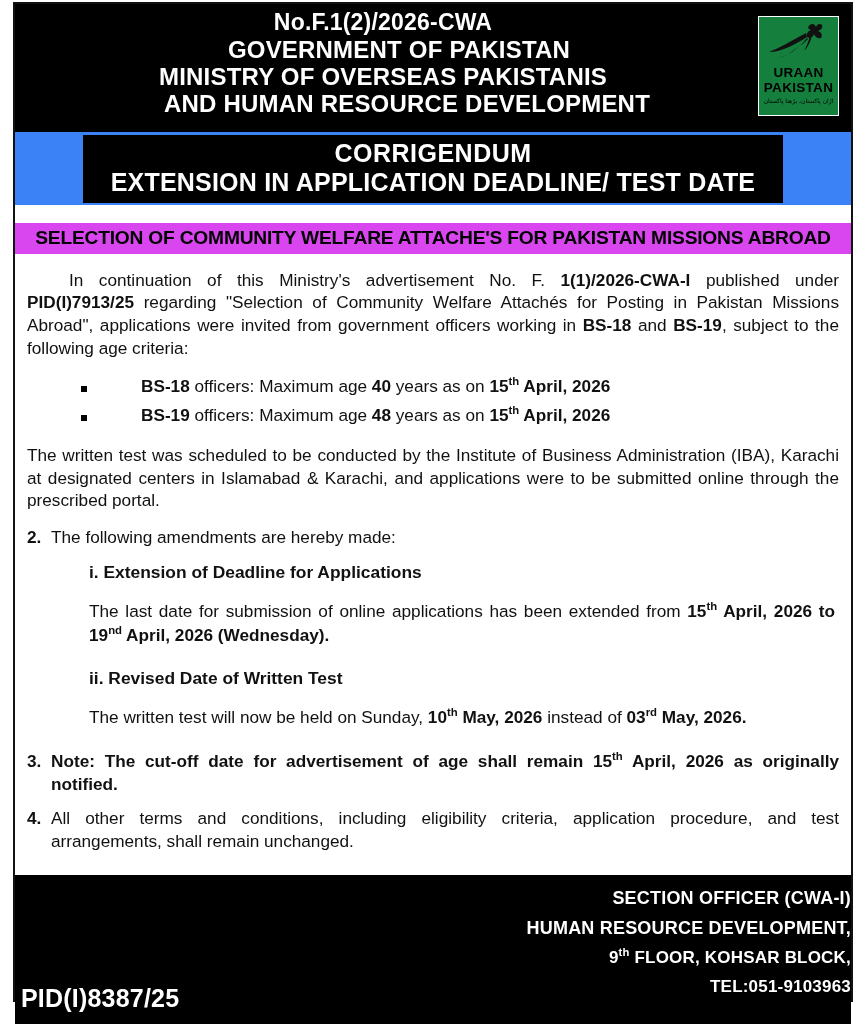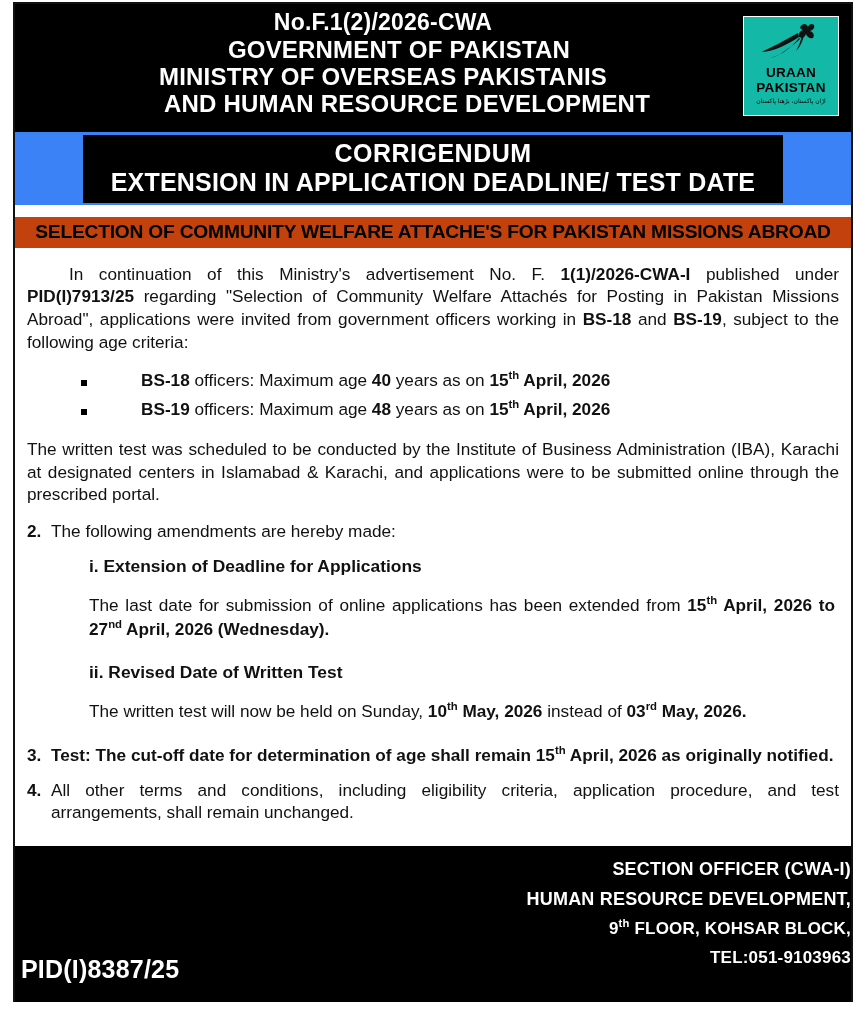--- a/index.html
+++ b/index.html
@@ -68,23 +68,23 @@
   .h-min2 {
     font-size: 24px;
     padding-left: 48px;
   }
 
   
   .logo-box {
     position: absolute;
     right: 12px;
     top: 12px;
-    width: 96px;
+    width: 81px;
     height: 100px;
-    background: #14b8a6;
+    background: #15803d;
     border: 1px solid #ffffff;
     box-sizing: border-box;
     display: flex;
     flex-direction: column;
     align-items: center;
     justify-content: flex-start;
     padding-top: 4px;
   }
   .logo-bird {
     width: 66px;
@@ -133,29 +133,29 @@
   .corrig-sub {
     font-size: 25px;
     font-weight: bold;
     line-height: 1.15;
     letter-spacing: 0.2px;
     white-space: nowrap;
   }
 
   
   .subtitle-band {
-    background: #c2410c;
+    background: #d946ef;
     color: #000000;
     font-weight: bold;
     font-size: 19.2px;
     text-align: center;
     padding: 4px 2px 5px 2px;
     white-space: nowrap;
     letter-spacing: -0.2px;
-    margin-top: 12px;
+    margin-top: 18px;
   }
 
   
   .body {
     padding: 10px 12px 6px 12px;
     font-size: 17.2px;
     line-height: 1.32;
     text-align: justify;
     color: #111;
   }
@@ -312,28 +312,28 @@
       </div>
 
       <p class="para">The written test was scheduled to be conducted by the Institute of Business Administration (IBA), Karachi at designated centers in Islamabad &amp; Karachi, and applications were to be submitted online through the prescribed portal.</p>
 
       <div class="numbered">
         <span class="num">2.</span>
         <span class="numtext">The following amendments are hereby made:</span>
       </div>
 
       <div class="sub-head">i. Extension of Deadline for Applications</div>
-      <div class="sub-para"><span>The last date for submission of online applications has been extended from </span><span class="b">15</span><sup class="b">th</sup><span class="b"> April, 2026</span><span class="b"> to </span><span class="b">27</span><sup class="b">nd</sup><span class="b"> April, 2026 (Wednesday).</span></div>
+      <div class="sub-para"><span>The last date for submission of online applications has been extended from </span><span class="b">15</span><sup class="b">th</sup><span class="b"> April, 2026</span><span class="b"> to </span><span class="b">19</span><sup class="b">nd</sup><span class="b"> April, 2026 (Wednesday).</span></div>
 
       <div class="sub-head">ii. Revised Date of Written Test</div>
       <div class="sub-para"><span>The written test will now be held on Sunday, </span><span class="b">10</span><sup class="b">th</sup><span class="b"> May, 2026</span><span> instead of </span><span class="b">03</span><sup class="b">rd</sup><span class="b"> May, 2026.</span></div>
 
       <div class="numbered">
         <span class="num">3.</span>
-        <span class="numtext note-line"><span>Test: The cut-off date for determination of age shall remain </span><span>15</span><sup>th</sup><span> April, 2026</span><span> as originally notified.</span></span>
+        <span class="numtext note-line"><span>Note: The cut-off date for advertisement of age shall remain </span><span>15</span><sup>th</sup><span> April, 2026</span><span> as originally notified.</span></span>
       </div>
 
       <div class="numbered">
         <span class="num">4.</span>
         <span class="numtext">All other terms and conditions, including eligibility criteria, application procedure, and test arrangements, shall remain unchanged.</span>
       </div>
 
     </div>
 
     <div class="footer">

